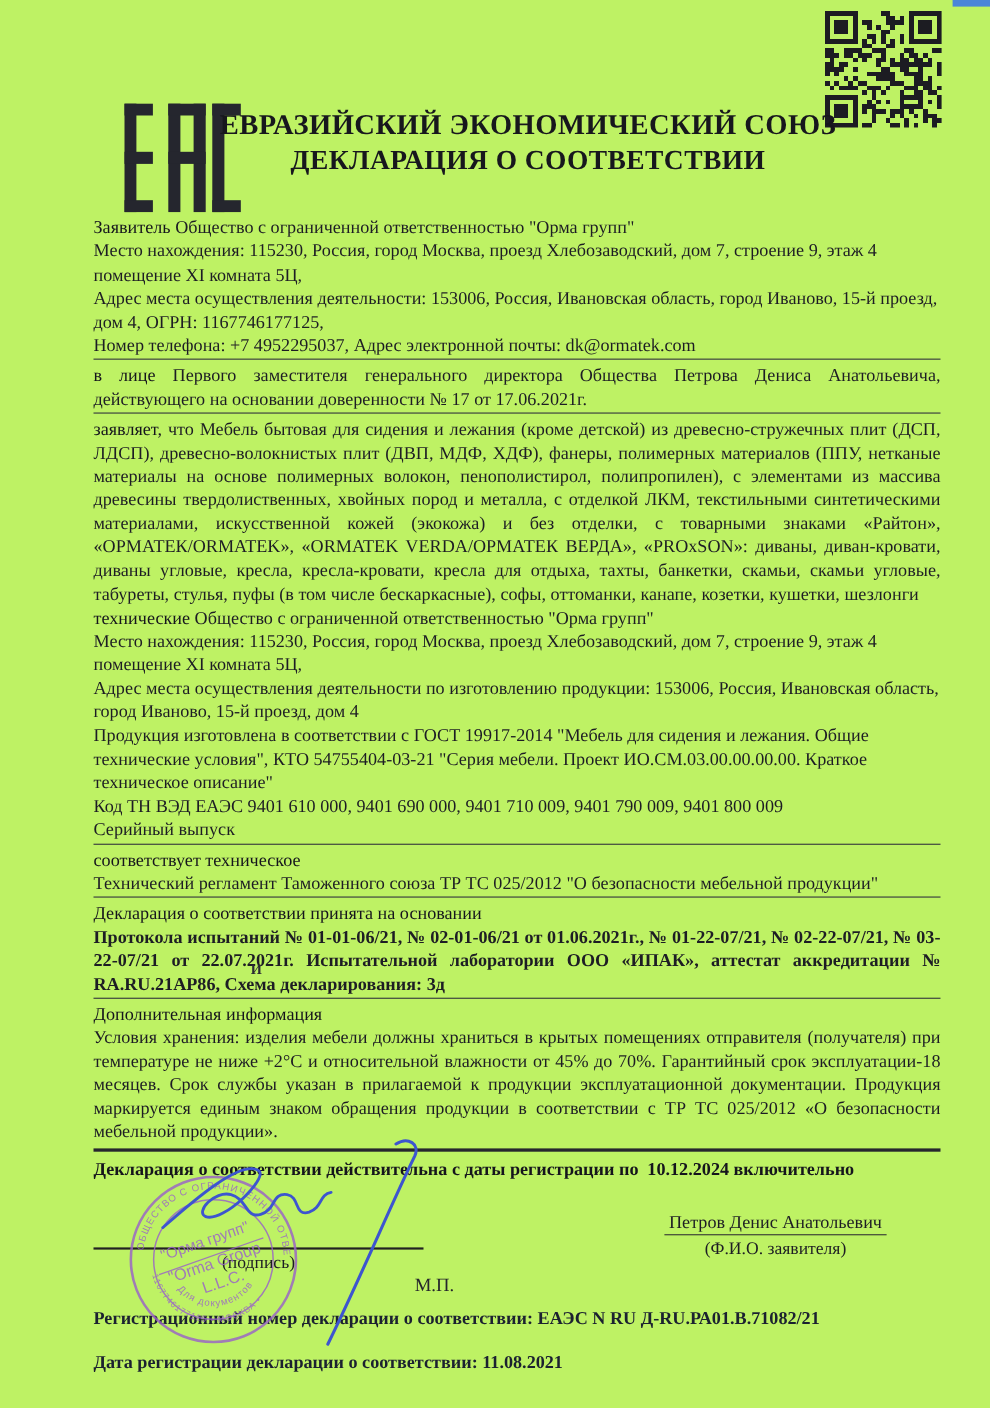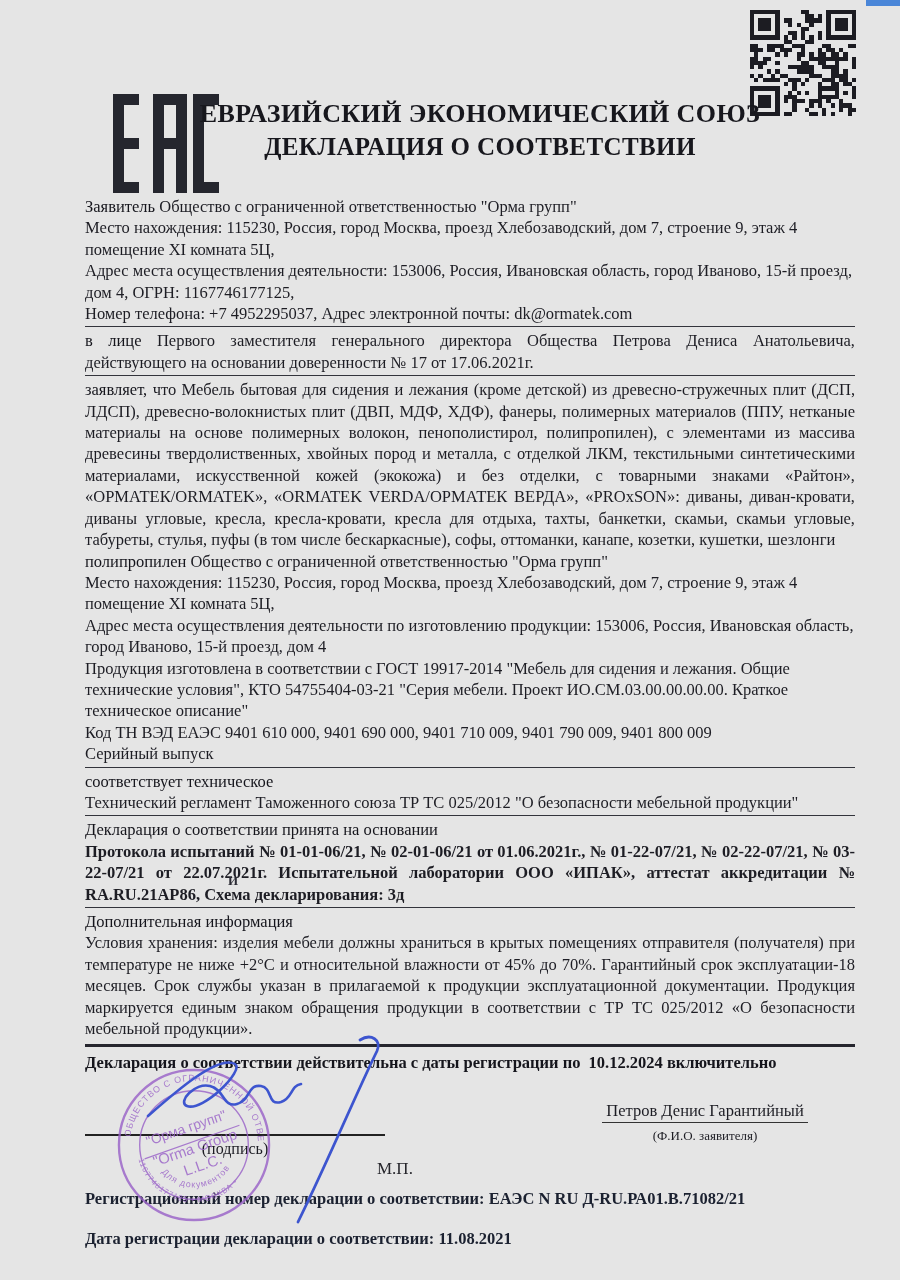--- a/index.html
+++ b/index.html
@@ -1,16 +1,16 @@
 <!DOCTYPE html>
 <html><head>
 <meta charset="utf-8">
 <style>
   html,body{margin:0;padding:0;background:#9a9a9a;}
-  .page{position:relative;width:900px;height:1280px;background:#e5e5e5;overflow:hidden;
+  .page{position:relative;width:900px;height:1280px;background:#bef264;overflow:hidden;
         font-family:"Liberation Serif","DejaVu Serif",serif;color:#1d1d24;}
   
   .eac-logo{position:absolute;left:113px;top:94px;width:106px;height:99px;}
   .titles{position:absolute;left:150px;top:98px;width:660px;text-align:center;
           font-weight:bold;color:#17171d;}
   .title1{font-size:26px;line-height:32px;letter-spacing:.4px;}
   .title2{font-size:25px;line-height:34px;letter-spacing:.4px;}
   .qr{position:absolute;left:750px;top:10px;width:106px;height:106px;}
   .corner-blue{position:absolute;right:0;top:0;width:34px;height:6px;background:#4a86d8;}
   
@@ -25,21 +25,21 @@
   .overprint{position:absolute;left:143px;top:29px;font-size:13px;color:#2a2a33;}
   
   .validity{font-weight:bold;color:#15151c;margin-top:1px;}
   .validity .gap{display:inline-block;width:8px;}
   .sig-row{position:relative;height:110px;margin-top:4px;}
   .sig-left{position:absolute;left:0;top:16px;width:300px;text-align:center;}
   .sig-line{border-bottom:2px solid #222;height:40px;}
   .sig-caption{font-size:16px;margin-top:2px;}
   .sig-right{position:absolute;left:470px;top:22px;width:300px;text-align:center;}
   .sig-name{display:inline-block;border-bottom:1.4px solid #333;padding:0 4px 1px 4px;font-size:16.5px;}
-  .sig-name-caption{font-size:13px;margin-top:2px;}
+  .sig-name-caption{font-size:16px;margin-top:2px;}
   .mp{position:absolute;left:292px;top:80px;font-size:17px;color:#26262c;}
   .stamp-svg{position:absolute;left:30px;top:-12px;width:158px;height:158px;opacity:.82;pointer-events:none;}
   .ink-svg{position:absolute;left:28px;top:-52px;width:420px;height:210px;pointer-events:none;}
   
   .reg{font-weight:bold;color:#1b2130;font-size:16.5px;}
   .date{margin-top:19px;font-weight:bold;color:#1b2130;font-size:16.5px;}
 </style>
 </head>
 <body>
 
@@ -80,21 +80,21 @@
     <div class="para">Номер телефона: +7 4952295037, Адрес электронной почты: dk@ormatek.com</div>
 
     <div class="rule"></div>
 
     <div class="para just"><span class="b">в лице</span> <span>Первого заместителя генерального директора Общества Петрова Дениса Анатольевича, действующего на основании доверенности № 17 от 17.06.2021г.</span></div>
 
     <div class="rule"></div>
 
     <div class="para just"><span class="b">заявляет,</span> <span>что Мебель бытовая для сидения и лежания (кроме детской) из древесно-стружечных плит (ДСП, ЛДСП), древесно-волокнистых плит (ДВП, МДФ, ХДФ), фанеры, полимерных материалов (ППУ, нетканые материалы на основе полимерных волокон, пенополистирол, полипропилен), с элементами из массива древесины твердолиственных, хвойных пород и металла, с отделкой ЛКМ, текстильными синтетическими материалами, искусственной кожей (экокожа) и без отделки, с товарными знаками «Райтон», «ОРМАТЕК/ORMATEK», «ORMATEK VERDA/ОРМАТЕК ВЕРДА», «PROxSON»: диваны, диван-кровати, диваны угловые, кресла, кресла-кровати, кресла для отдыха, тахты, банкетки, скамьи, скамьи угловые, табуреты, стулья, пуфы (в том числе бескаркасные), софы, оттоманки, канапе, козетки, кушетки, шезлонги</span></div>
 
-    <div class="para"><span class="b">полипропилен</span> <span>Общество с ограниченной ответственностью "Орма групп"</span></div>
+    <div class="para"><span class="b">технические</span> <span>Общество с ограниченной ответственностью "Орма групп"</span></div>
     <div class="para">Место нахождения: 115230, Россия, город Москва, проезд Хлебозаводский, дом 7, строение 9, этаж 4 помещение XI комната 5Ц,</div>
     <div class="para">Адрес места осуществления деятельности по изготовлению продукции: 153006, Россия, Ивановская область, город Иваново, 15-й проезд, дом 4</div>
     <div class="para">Продукция изготовлена в соответствии с ГОСТ 19917-2014 "Мебель для сидения и лежания. Общие технические условия", КТО 54755404-03-21 "Серия мебели. Проект ИО.СМ.03.00.00.00.00. Краткое техническое описание"</div>
     <div class="para">Код ТН ВЭД ЕАЭС  9401 610 000, 9401 690 000, 9401 710 009, 9401 790 009, 9401 800 009</div>
     <div class="para">Серийный выпуск</div>
 
     <div class="rule"></div>
 
     <div class="para b">соответствует техническое</div>
     <div class="para">Технический регламент Таможенного союза ТР ТС 025/2012 "О безопасности мебельной продукции"</div>
@@ -115,21 +115,21 @@
     <div class="rule thick"></div>
 
     <div class="validity"><span>Декларация о соответствии действительна с даты регистрации по</span><span class="gap"></span><span>10.12.2024</span> <span>включительно</span></div>
 
     <div class="sig-row">
       <div class="sig-left">
         <div class="sig-line"></div>
         <div class="sig-caption">(подпись)</div>
       </div>
       <div class="sig-right">
-        <div><span class="sig-name">Петров Денис Гарантийный</span></div>
+        <div><span class="sig-name">Петров Денис Анатольевич</span></div>
         <div class="sig-name-caption">(Ф.И.О. заявителя)</div>
       </div>
       <div class="mp">М.П.</div>
 
       <svg class="stamp-svg" viewBox="0 0 160 160">
         <defs>
           <path id="arcTop" d="M 15,80 A 65,65 0 1 1 145,80"></path>
           <path id="arcBot" d="M 22,80 A 58,58 0 0 0 138,80"></path>
           <path id="arcInnerBot" d="M 37,80 A 43,43 0 0 0 123,80"></path>
         </defs>

